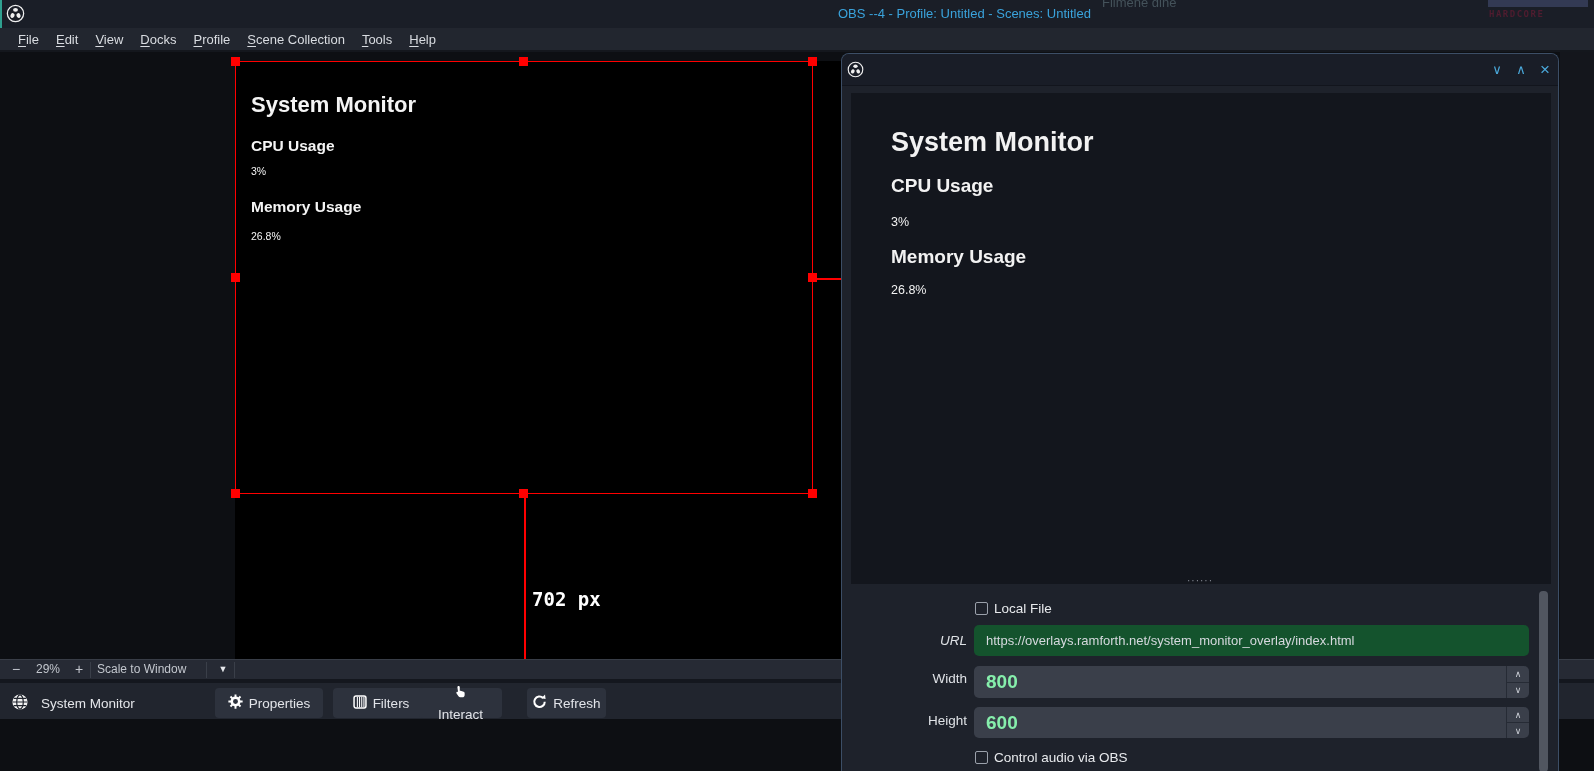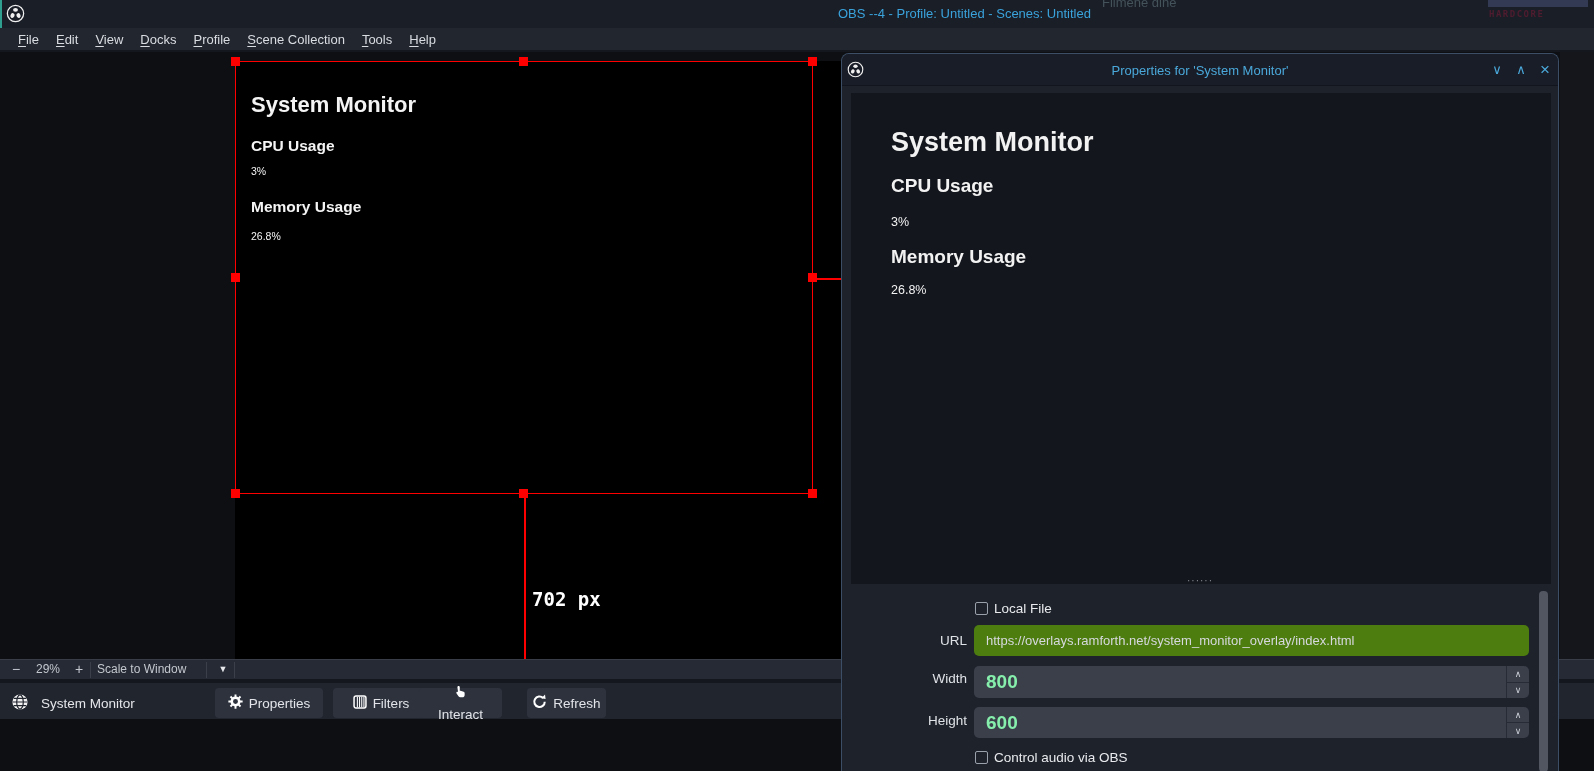--- a/index.html
+++ b/index.html
@@ -93,23 +93,23 @@
   .dlg-splitter { position:absolute; left:0; top:522px; width:100%; text-align:center; font-size:10px;
                   letter-spacing:1px; color:#878c95; line-height:10px; }
 
   .checkbox { display:inline-block; width:13px; height:13px; border:1px solid #9ba1ab; border-radius:2px; background:transparent; }
   .cb-row { position:absolute; display:flex; align-items:center; gap:6px; }
   .r-localfile { left:133px; top:547px; }
   .r-audio { left:133px; top:696px; }
   .cb-label { font-size:13.5px; color:#e8eaed; white-space:nowrap; }
 
   .form-label { position:absolute; left:0; width:125px; text-align:right; font-size:13.5px; color:#dfe2e6; }
-  .l-url { top:579px; } .l-width { top:617px; } .l-height { top:659px; }
-
-  .txt-input { position:absolute; left:132px; width:555px; background:#4d7c0f; border:none; border-radius:5px;
+  .l-url { top:579px;font-style:italic; } .l-width { top:617px; } .l-height { top:659px; }
+
+  .txt-input { position:absolute; left:132px; width:555px; background:#14532d; border:none; border-radius:5px;
                color:#d6d9de; font-size:13px; font-family:"Liberation Sans", sans-serif; padding:0 12px; outline:none; }
   .i-url { top:571px; height:31px; }
   .spinbox { position:absolute; left:132px; width:555px; background:#3a3f4a; border-radius:5px; }
   .i-width { top:612px; height:32px; }
   .i-height { top:653px; height:31px; }
   .spin-val { position:absolute; left:12px; top:0; height:100%; display:flex; align-items:center;
               font-size:19px; color:#86efac;font-weight:bold; }
   .spinner { position:absolute; right:0; top:0; width:23px; height:100%; border-left:1px solid #262b35;
              display:flex; flex-direction:column; }
   .spin-btn { flex:1; display:flex; align-items:center; justify-content:center; font-size:9px; color:#ccd0d7; cursor:default; }
@@ -246,21 +246,20 @@
     <span class="dlg-logo">
       <svg viewBox="0 0 24 24" width="17" height="17">
         <circle cx="12" cy="12" r="10.3" fill="none" stroke="#f0f0f0" stroke-width="1.6"></circle>
         <g fill="#f0f0f0">
           <ellipse cx="12" cy="7.4" rx="3.1" ry="2.5"></ellipse>
           <ellipse cx="8.2" cy="14.6" rx="3.1" ry="2.5" transform="rotate(120 8.2 14.6)"></ellipse>
           <ellipse cx="15.8" cy="14.6" rx="3.1" ry="2.5" transform="rotate(240 15.8 14.6)"></ellipse>
         </g>
       </svg>
     </span>
-    <span class="dlg-title">Properties for 'System Monitor'</span>
     <span class="dlg-btn d-shade">∨</span>
     <span class="dlg-btn d-unshade">∧</span>
     <span class="dlg-btn d-close">×</span>
   </div>
 
   <div class="dlg-preview">
     <div class="pv-text pv-h1">System Monitor</div>
     <div class="pv-text pv-h2a">CPU Usage</div>
     <div class="pv-text pv-v1">3%</div>
     <div class="pv-text pv-h2b">Memory Usage</div>

